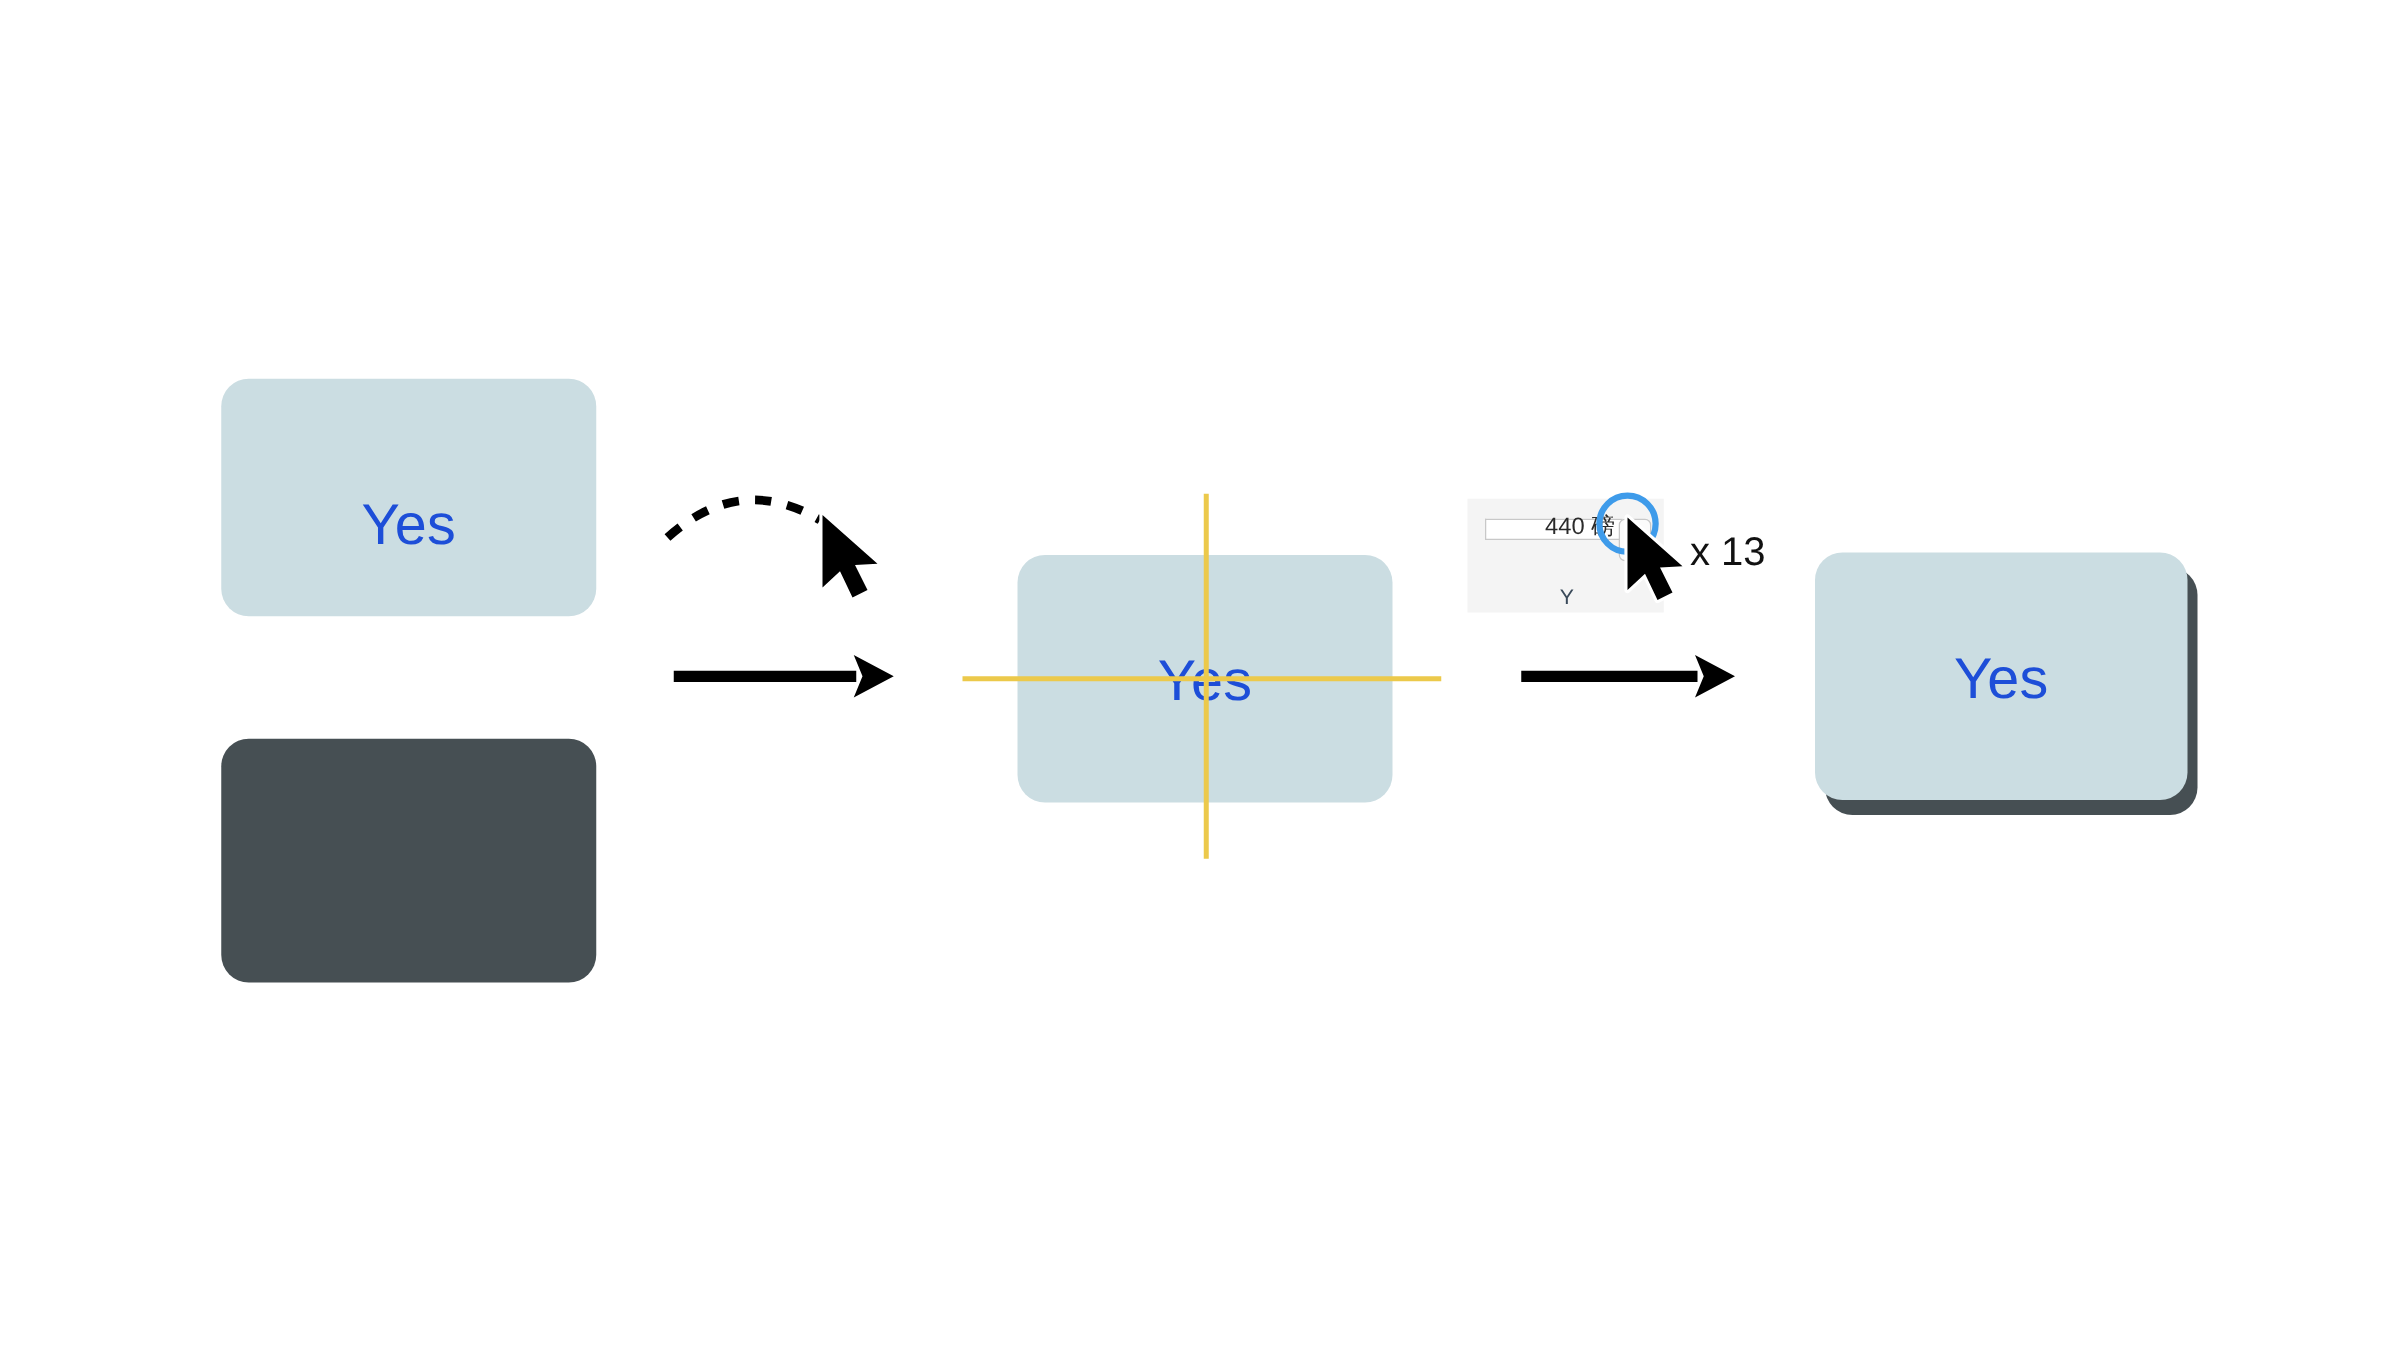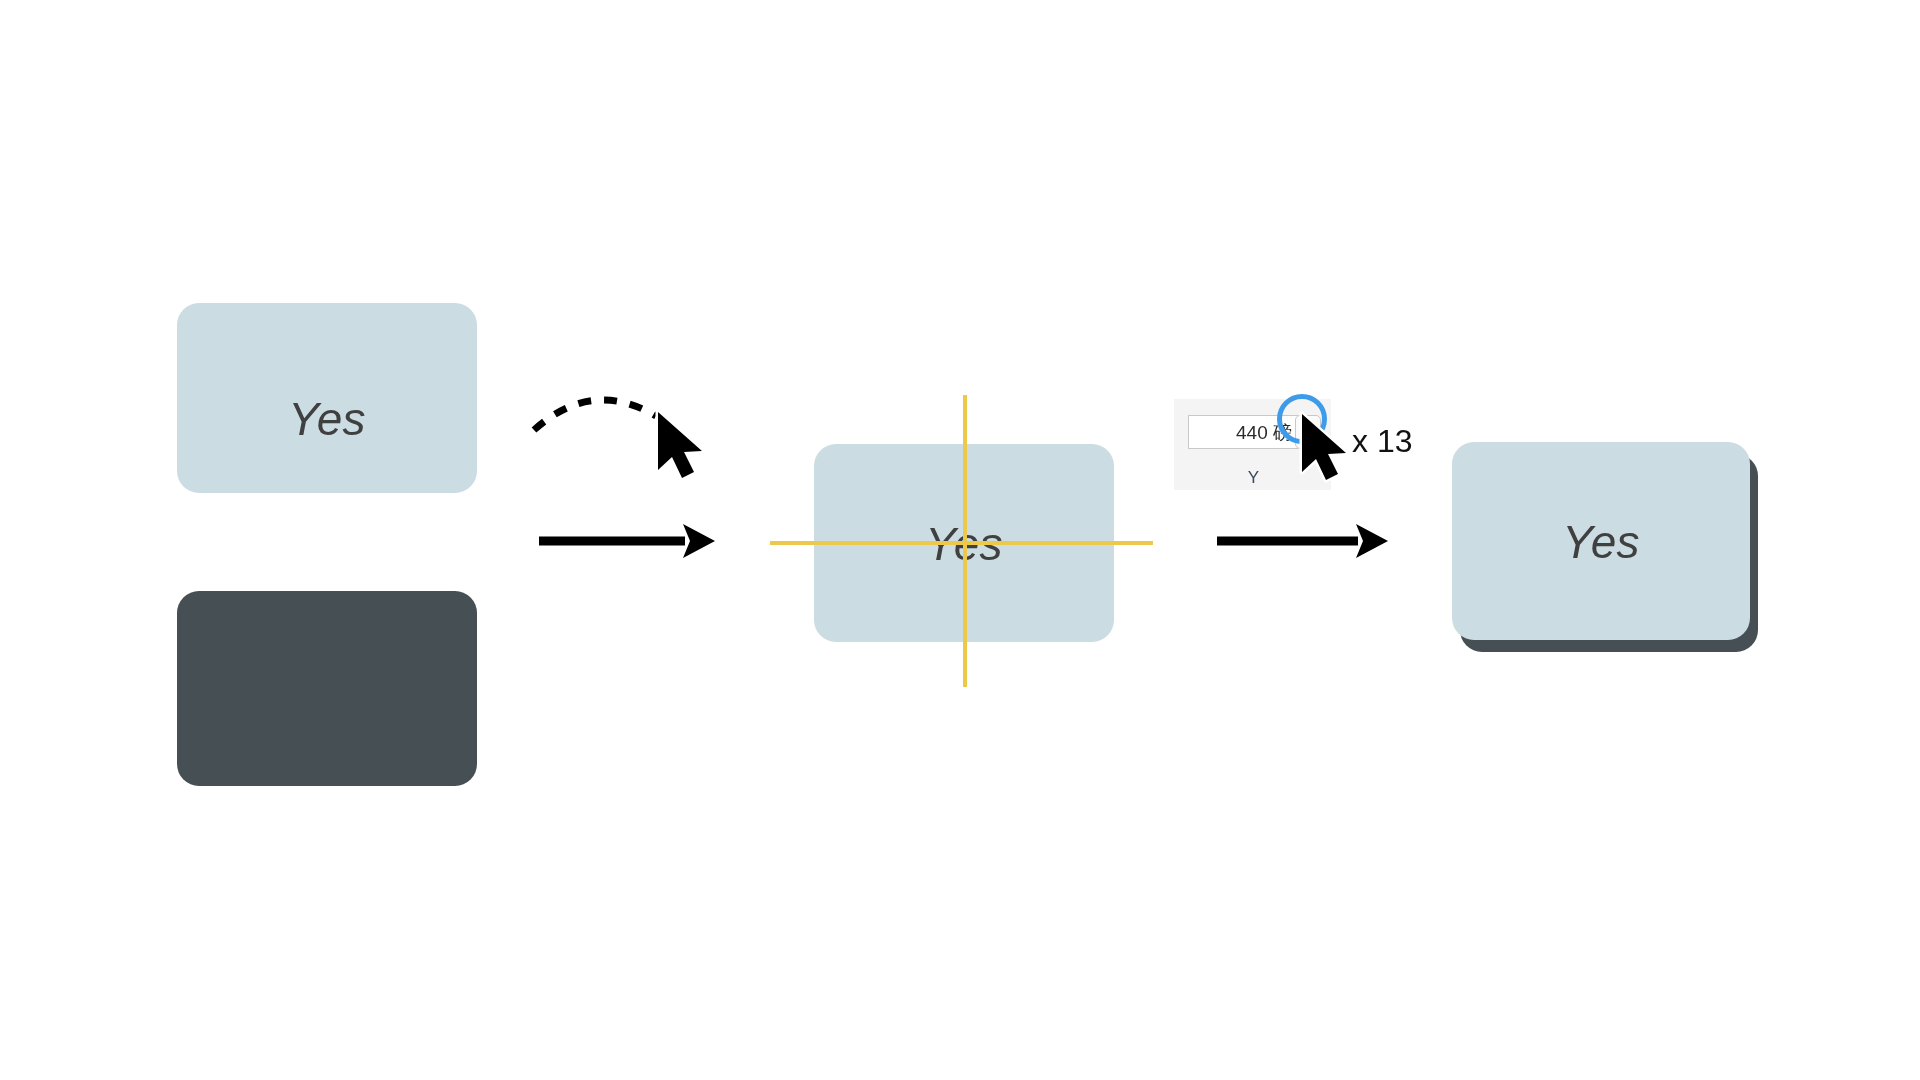--- a/index.html
+++ b/index.html
@@ -34,27 +34,26 @@
     background: #cbdde2;
   }
   .shape-dark {
     background: #464f53;
   }
   .shape-label {
     position: absolute;
     left: 0;
     right: 0;
     text-align: center;
-    color: #404040;
+    color: #1d4ed8;
     font-size: 46px;
     font-weight: 400;
     letter-spacing: 0.2px;
     line-height: 1;
     white-space: nowrap;
-    font-style: italic;
   }
 
   
   #box-source-light {
     left: 177px;
     top: 303px;
     width: 300px;
     height: 190px;
   }
   #box-source-light .shape-label { top: 93px; }
@@ -156,27 +155,27 @@
     left: 14px;
     top: 16px;
     width: 131px;
     height: 34px;
   }
   #stepper-field {
     position: absolute;
     left: 0;
     top: 0;
     width: 110px;
-    height: 34px;
+    height: 17px;
     box-sizing: border-box;
     background: #ffffff;
     border: 1px solid #c8c8c8;
     border-right: none;
     display: flex;
-    align-items: center;
+    align-items: flex-end;
     justify-content: flex-end;
     padding-right: 6px;
   }
   #stepper-value {
     font-size: 19px;
     color: #2b2b2b;
     line-height: 1;
     white-space: nowrap;
   }
   #stepper-buttons {

